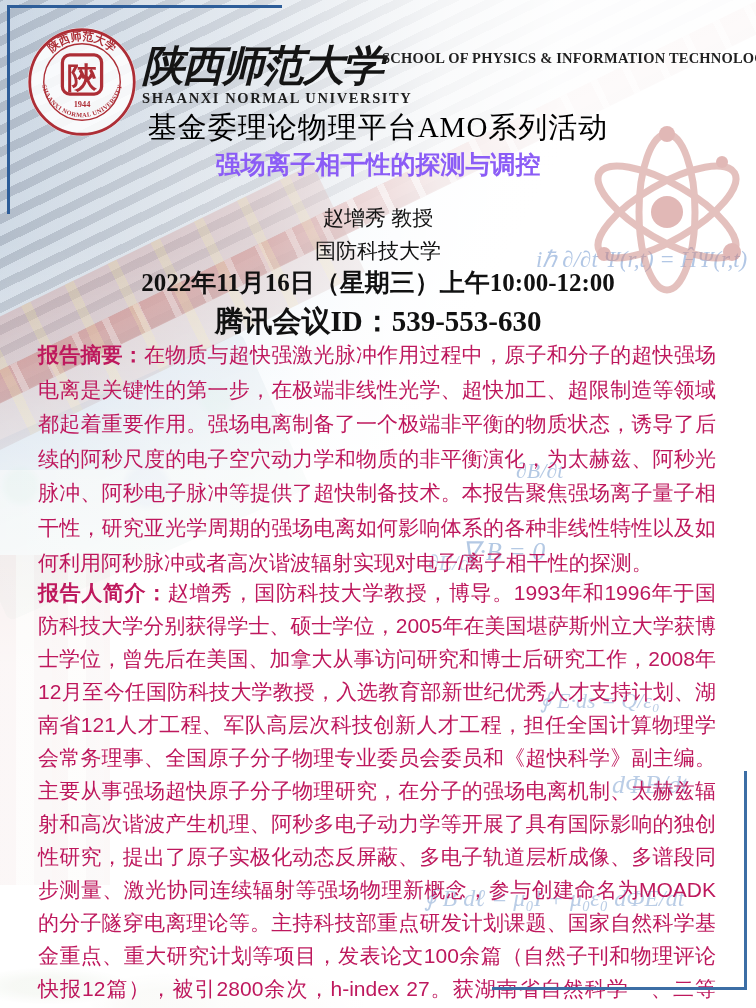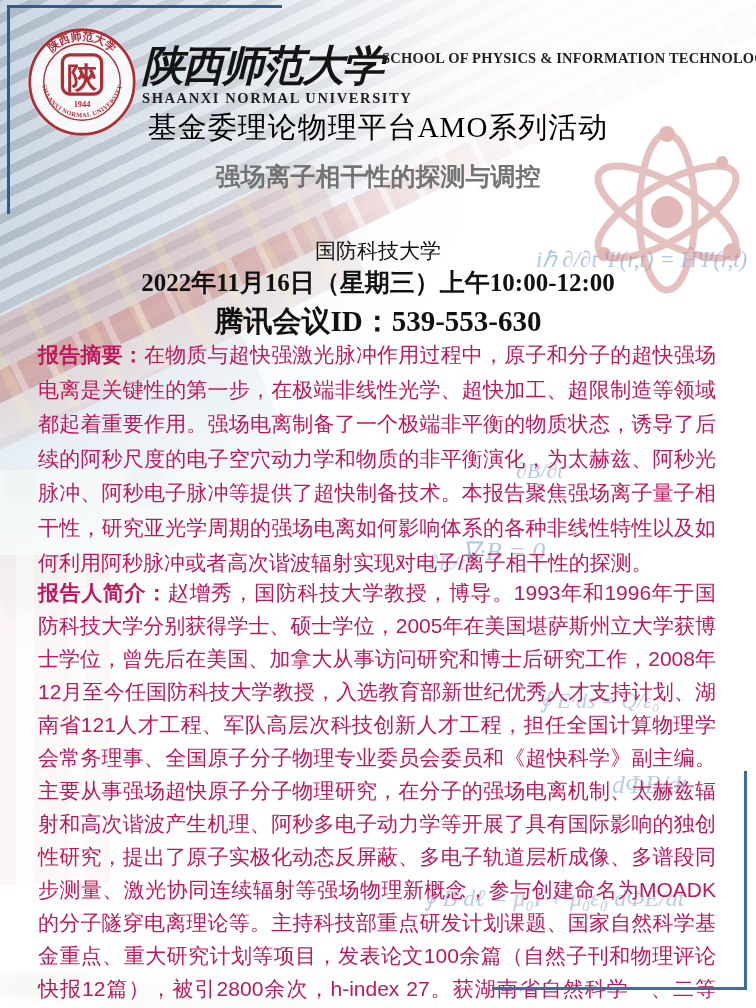--- a/index.html
+++ b/index.html
@@ -112,21 +112,21 @@
   .school-cn{
     font-size:27px;letter-spacing:3px;color:#3d3d3d;white-space:nowrap;
     font-family:"Liberation Serif", serif;
   }
   .school-en{
     margin-top:4px;font-size:14.5px;font-weight:bold;color:#1f1f1f;
     letter-spacing:.2px;white-space:nowrap;
   }
   .center-line{position:absolute;left:0;width:100%;text-align:center;white-space:nowrap;}
   .series-title{top:108px;font-size:29px;letter-spacing:1px;color:#000;}
-  .talk-title{top:160px;font-size:25px;font-weight:bold;color:#737373;}
+  .talk-title{top:148px;font-size:25px;font-weight:bold;color:#8b5cf6;}
   .speaker{top:204px;font-size:21px;}
   .affiliation{top:237px;font-size:21px;}
   .datetime{top:266px;font-size:25px;font-weight:bold;}
   .meeting{top:302px;font-size:29px;font-weight:bold;}
   .para{
     position:absolute;left:38px;right:40px;text-align:justify;
     font-family:"Liberation Sans", sans-serif;
     color:#be185d;
   }
   .abstract{top:338px;font-size:21px;line-height:34.6px;}
@@ -201,20 +201,21 @@
       <div class="brand-cn">陕西师范大学</div>
       <div class="brand-en">SHAANXI NORMAL UNIVERSITY</div>
     </div>
 
     <div class="school">
       <div class="school-en">SCHOOL OF PHYSICS &amp; INFORMATION TECHNOLOGY</div>
     </div>
 
     <div class="center-line series-title">基金委理论物理平台AMO系列活动</div>
     <div class="center-line talk-title">强场离子相干性的探测与调控</div>
+    <div class="center-line speaker">赵增秀 教授</div>
     <div class="center-line affiliation">国防科技大学</div>
     <div class="center-line datetime">2022年11月16日（星期三）上午10:00-12:00</div>
     <div class="center-line meeting">腾讯会议ID：539-553-630</div>
 
     <div class="para abstract"><b>报告摘要：</b><span>在物质与超快强激光脉冲作用过程中，原子和分子的超快强场电离是关键性的第一步，在极端非线性光学、超快加工、超限制造等领域都起着重要作用。强场电离制备了一个极端非平衡的物质状态，诱导了后续的阿秒尺度的电子空穴动力学和物质的非平衡演化，为太赫兹、阿秒光脉冲、阿秒电子脉冲等提供了超快制备技术。本报告聚焦强场离子量子相干性，研究亚光学周期的强场电离如何影响体系的各种非线性特性以及如何利用阿秒脉冲或者高次谐波辐射实现对电子/离子相干性的探测。</span></div>
 
     <div class="para bio"><b>报告人简介：</b><span>赵增秀，国防科技大学教授，博导。1993年和1996年于国防科技大学分别获得学士、硕士学位，2005年在美国堪萨斯州立大学获博士学位，曾先后在美国、加拿大从事访问研究和博士后研究工作，2008年12月至今任国防科技大学教授，入选教育部新世纪优秀人才支持计划、湖南省121人才工程、军队高层次科技创新人才工程，担任全国计算物理学会常务理事、全国原子分子物理专业委员会委员和《超快科学》副主编。主要从事强场超快原子分子物理研究，在分子的强场电离机制、太赫兹辐射和高次谐波产生机理、阿秒多电子动力学等开展了具有国际影响的独创性研究，提出了原子实极化动态反屏蔽、多电子轨道层析成像、多谱段同步测量、激光协同连续辐射等强场物理新概念，参与创建命名为MOADK的分子隧穿电离理论等。主持科技部重点研发计划课题、国家自然科学基金重点、重大研究计划等项目，发表论文100余篇（自然子刊和物理评论快报12篇），被引2800余次，h-index 27。获湖南省自然科学一、二等奖，获评湖南省首届优秀研究生导师团队。</span></div>
 
   </div>
 </div>

